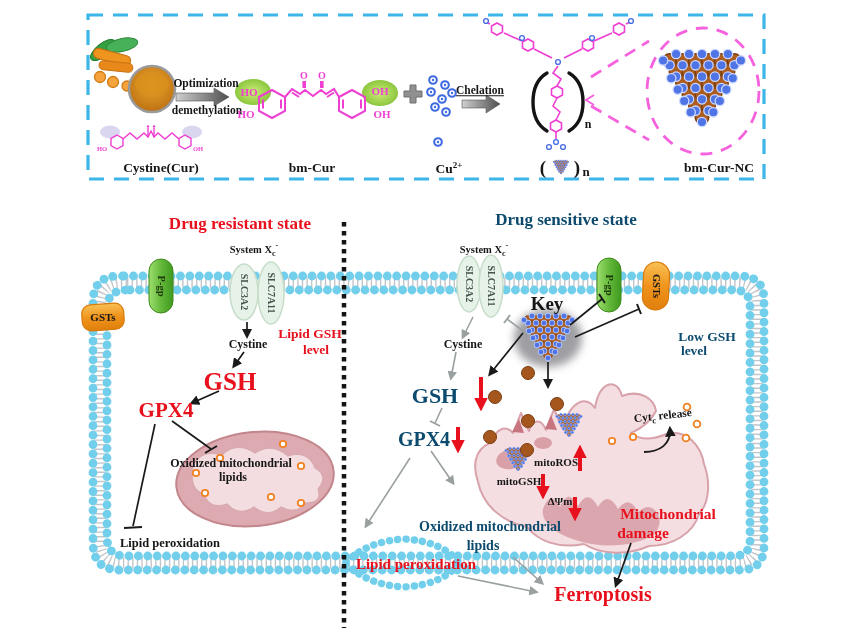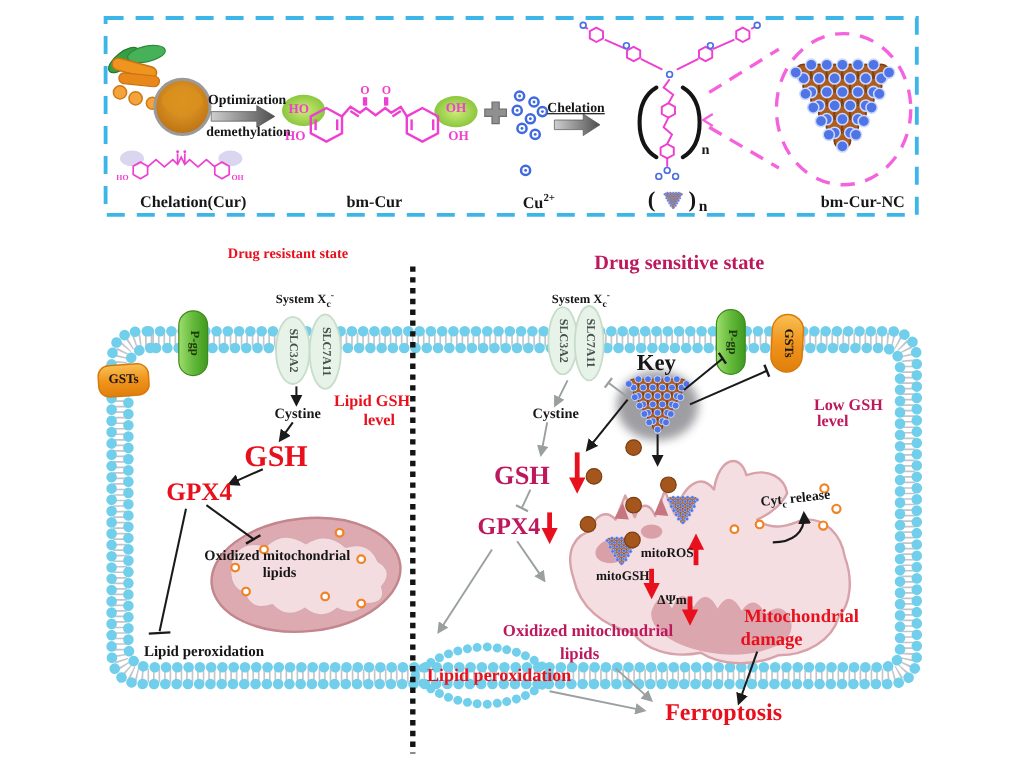--- a/index.html
+++ b/index.html
@@ -2,21 +2,21 @@
 <html><head>
 <meta charset="utf-8">
 <style>
   html,body{margin:0;padding:0;background:#fff;}
   #stage{position:relative;width:850px;height:639px;background:#ffffff;overflow:hidden;
          font-family:"Liberation Serif",serif;border-radius:29px;}
   svg{position:absolute;left:0;top:0;}
   .t{position:absolute;font-family:"Liberation Serif",serif;font-weight:bold;
      transform:translate(-50%,-50%);white-space:nowrap;line-height:1;z-index:5;}
   .v{transform:translate(-50%,-50%) rotate(90deg);}
-  .red{color:#e8101c;} .green{color:#be185d;} .blk{color:#161616;} .mag{color:#ef3ed2;}
+  .red{color:#e8101c;} .green{color:#0c4a6e;} .blk{color:#161616;} .mag{color:#ef3ed2;}
   .slctx{color:#44524a;} .pgptx{color:#1e3a0c;}
   sup,sub{font-weight:bold;}
 </style>
 </head>
 <body>
 
 <div id="stage">
 
 <svg width="850" height="639" viewBox="0 0 850 639">
 <defs>
@@ -363,39 +363,39 @@
   <line x1="575" y1="497" x2="575" y2="516" marker-end="url(#rd)"></line>
 </g>
 
 <line x1="344" y1="222" x2="344" y2="628" stroke="#141414" stroke-width="4.5" stroke-dasharray="4.5 4.5"></line>
 
 <use href="#cluster" transform="translate(561,167) scale(0.3)"></use>
 </svg>
 
 <div class="t blk" style="left:206px;top:84px;font-size:11.5px;">Optimization</div>
 <div class="t blk" style="left:207px;top:111px;font-size:11.5px;">demethylation</div>
-<div class="t blk" style="left:161px;top:168px;font-size:13.5px;">Chelation(Cur)</div>
+<div class="t blk" style="left:161px;top:168px;font-size:13.5px;">Cystine(Cur)</div>
 <div class="t blk" style="left:312px;top:168px;font-size:13.5px;">bm-Cur</div>
 <div class="t mag" style="left:249px;top:92px;font-size:11px;">HO</div>
 <div class="t mag" style="left:246px;top:114px;font-size:11px;">HO</div>
 <div class="t mag" style="left:380px;top:91px;font-size:11px;">OH</div>
 <div class="t mag" style="left:382px;top:114px;font-size:11px;">OH</div>
 <div class="t mag" style="left:304px;top:76px;font-size:10px;">O</div>
 <div class="t mag" style="left:322px;top:76px;font-size:10px;">O</div>
 <div class="t mag" style="left:102px;top:149px;font-size:6.5px;">HO</div>
 <div class="t mag" style="left:198px;top:149px;font-size:6.5px;">OH</div>
 <div class="t blk" style="left:449px;top:168px;font-size:13.5px;"><span>Cu</span><sup style="font-size:9px;">2+</sup></div>
 <div class="t blk" style="left:480px;top:91px;font-size:11.5px;text-decoration:underline;">Chelation</div>
 <div class="t blk" style="left:588px;top:124px;font-size:12px;">n</div>
 <div class="t blk" style="left:543px;top:167px;font-size:19px;">(</div>
 <div class="t blk" style="left:577px;top:167px;font-size:19px;">)</div>
 <div class="t blk" style="left:586px;top:171px;font-size:13px;">n</div>
 <div class="t blk" style="left:719px;top:168px;font-size:13.5px;">bm-Cur-NC</div>
 
-<div class="t red" style="left:240px;top:211px;font-size:12px;">Drug resistant state</div>
+<div class="t red" style="left:240px;top:223px;font-size:17px;">Drug resistant state</div>
 <div class="t blk" style="left:254px;top:250px;font-size:10.5px;"><span>System X</span><sub style="font-size:8px;">c</sub><sup style="font-size:8px;">-</sup></div>
 <div class="t v slctx" style="left:244px;top:292px;font-size:10px;">SLC3A2</div>
 <div class="t v slctx" style="left:271px;top:293px;font-size:10px;">SLC7A11</div>
 <div class="t v pgptx" style="left:161px;top:286px;font-size:10.5px;">P-gp</div>
 <div class="t blk" style="left:103px;top:317px;font-size:11px;">GSTs</div>
 <div class="t red" style="left:310px;top:334px;font-size:13.5px;">Lipid GSH</div>
 <div class="t red" style="left:316px;top:350px;font-size:13.5px;">level</div>
 <div class="t blk" style="left:248px;top:344px;font-size:12px;">Cystine</div>
 <div class="t red" style="left:230px;top:381px;font-size:25px;">GSH</div>
 <div class="t red" style="left:166px;top:410px;font-size:21px;">GPX4</div>

